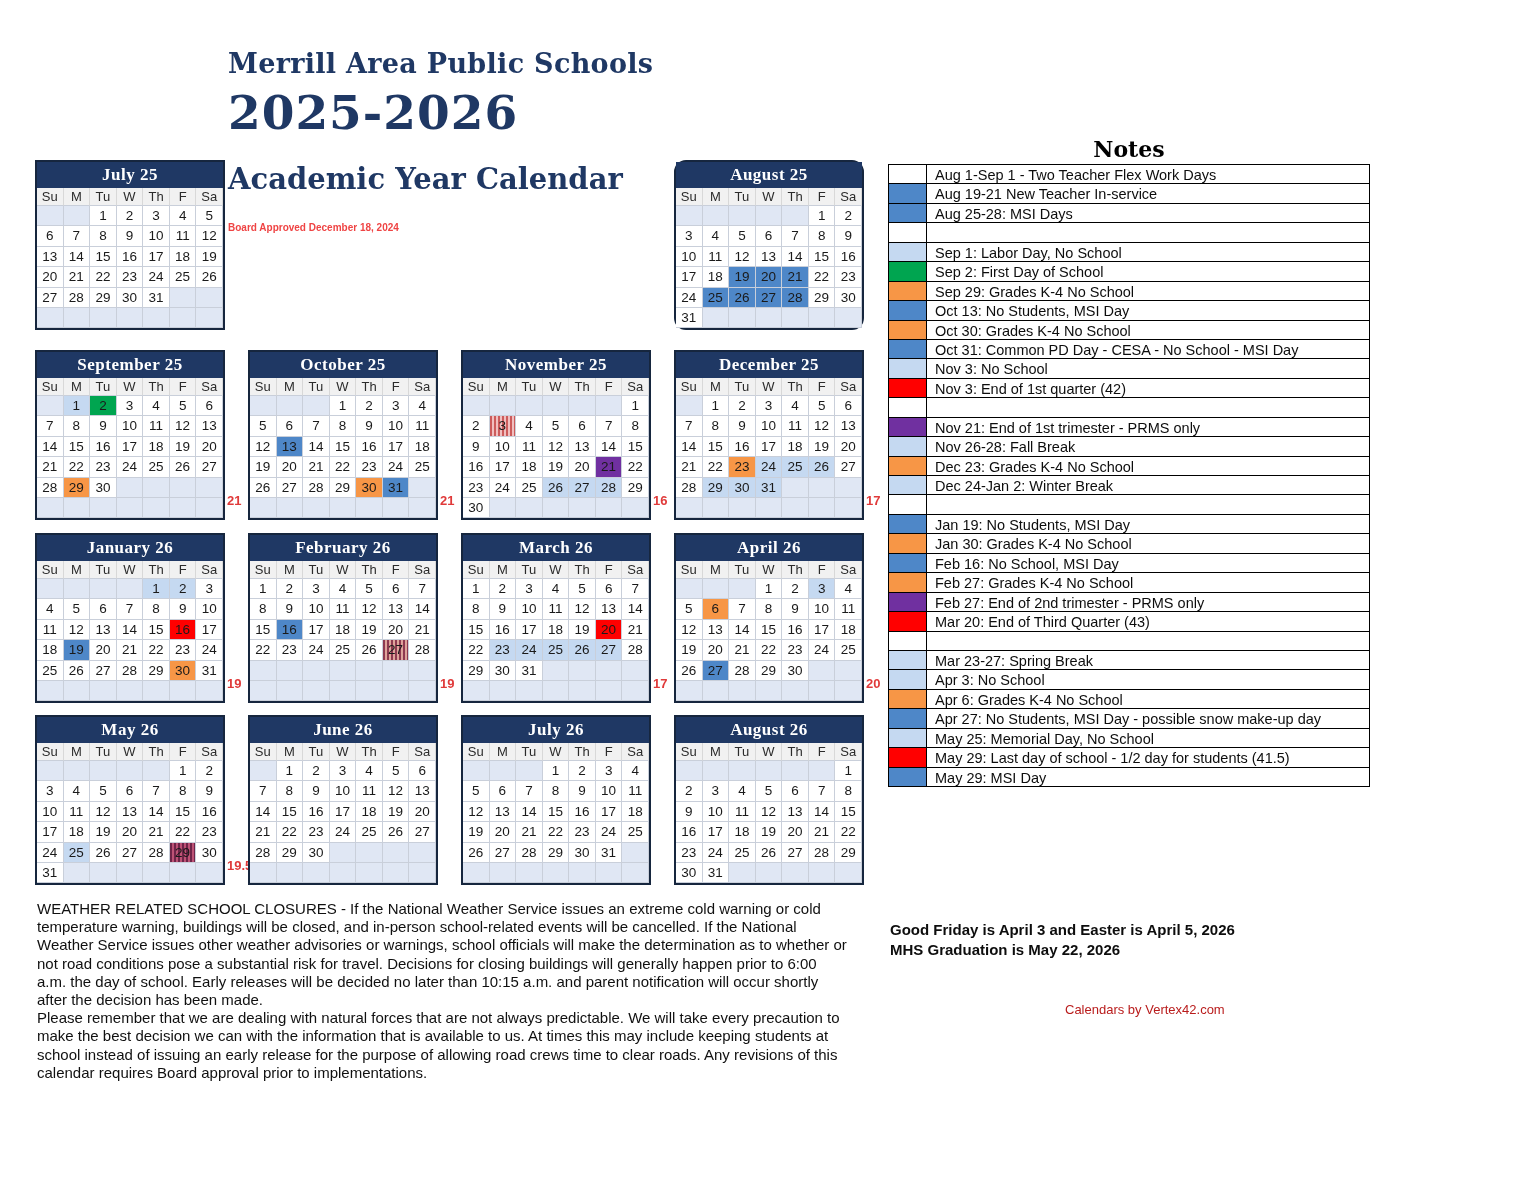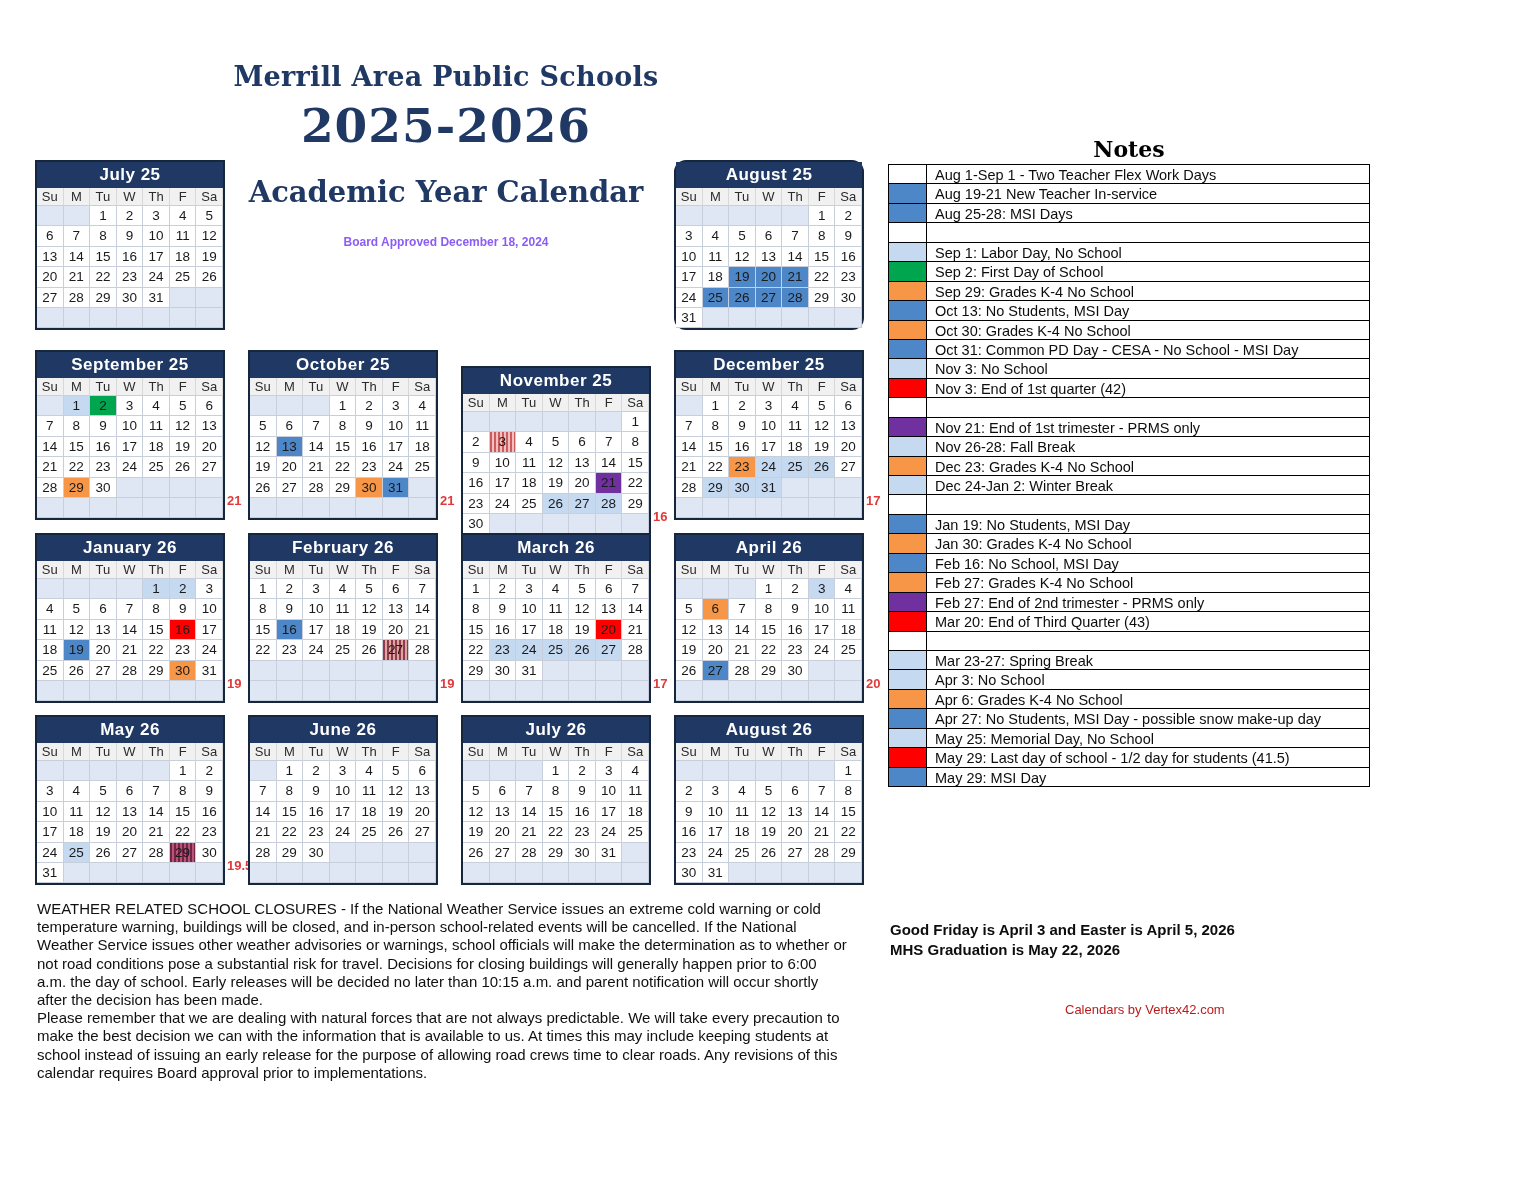--- a/index.html
+++ b/index.html
@@ -1,32 +1,32 @@
 <!DOCTYPE html>
 <html><head>
 <meta charset="utf-8">
 <style>
   html,body{margin:0;padding:0;}
   body{
     width:1536px;height:1187px;position:relative;background:#ffffff;
     font-family:"Liberation Sans", sans-serif;color:#111;overflow:hidden;
   }
   
-  .title-block{position:absolute;left:228px;top:61px;width:436px;text-align:center;color:#1F3864;}
+  .title-block{position:absolute;left:228px;top:48px;width:436px;color:#1F3864;}
   .school-name{font-family:"DejaVu Serif", serif;font-weight:bold;font-size:27px;letter-spacing:.3px;}
   .year-title{font-family:"DejaVu Serif", serif;font-weight:bold;font-size:47px;margin-top:6px;letter-spacing:1px;}
   .subtitle{font-family:"DejaVu Serif", serif;font-weight:bold;font-size:29px;margin-top:22px;}
-  .approved{font-family:"Liberation Sans", sans-serif;font-weight:bold;font-size:12px;color:#8b5cf6;margin-top:26px;}
+  .approved{font-family:"Liberation Sans", sans-serif;font-weight:bold;font-size:10px;color:#ef4444;margin-top:26px;}
 
   
   .months{position:absolute;left:35px;top:160px;width:853px;height:730px;}
   .month{position:absolute;width:190px;border:2px solid #16263e;background:#fff;box-sizing:border-box;}
   .m-head{
     background:#1F3864;color:#fff;text-align:center;
-    font-family:Liberation Sans, sans-serif;font-weight:bold;font-size:17px;
+    font-family:Liberation Serif, serif;font-weight:bold;font-size:17px;
     height:26px;line-height:26px;letter-spacing:.5px;
   }
   .m-grid{display:grid;grid-template-columns:repeat(7,1fr);grid-template-rows:18px repeat(6,20.4px);}
   .dow{
     background:#f1f1f1;color:#2b2b2b;font-size:13px;text-align:center;line-height:18px;
     border-right:1px solid #d8d8d8;border-bottom:1px solid #c9cfda;box-sizing:border-box;
   }
   .dow:last-child{border-right:none;}
   .cell{
     text-align:center;font-size:13.5px;line-height:19.5px;color:#1a1a1a;
@@ -291,21 +291,21 @@
         <div class="cell empty"></div>
         <div class="cell empty"></div>
         <div class="cell empty"></div>
         <div class="cell empty"></div>
         <div class="cell empty"></div>
         <div class="cell empty"></div>
         <div class="cell empty"></div>
       </div>
       <div class="m-count">21</div>
     </div>
-    <div class="month" style="left: 426px; top: 190px; margin-top: 16px;">
+    <div class="month" style="left: 426px; top: 190px;">
       <div class="m-head">November 25</div>
       <div class="m-grid">
         <div class="dow">Su</div>
         <div class="dow">M</div>
         <div class="dow">Tu</div>
         <div class="dow">W</div>
         <div class="dow">Th</div>
         <div class="dow">F</div>
         <div class="dow">Sa</div>
         <div class="cell empty"></div>

